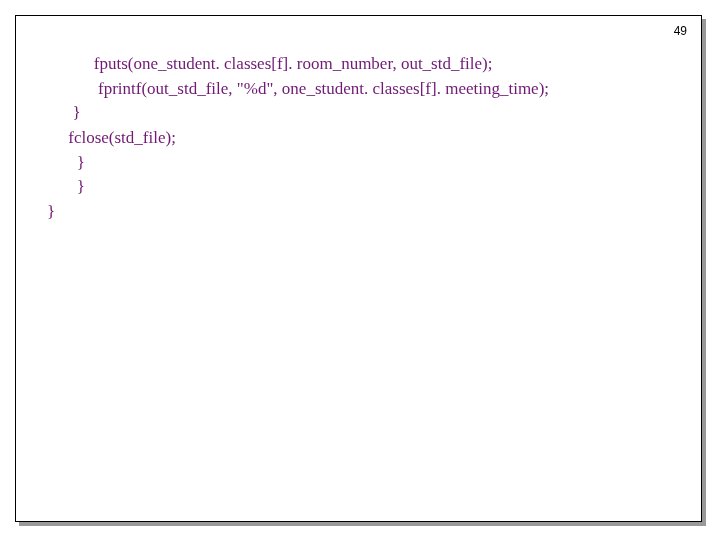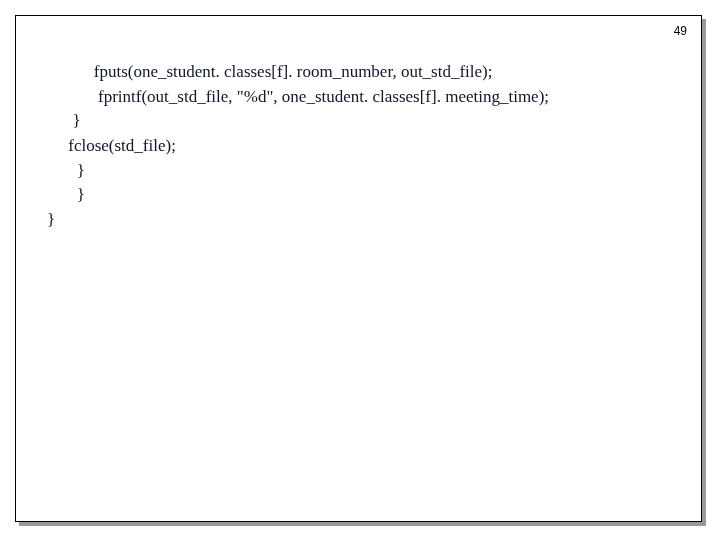--- a/index.html
+++ b/index.html
@@ -26,35 +26,35 @@
       right: -4px;
       bottom: -4px;
       background: #999999;
     }
     .slide {
       position: relative;
       width: 100%;
       height: 100%;
       background: #ffffff;
       border: 1.5px solid #000000;
-      padding: 16px 14px;
+      padding: 8px 14px;
     }
     .page-number {
       position: absolute;
       top: 8px;
       right: 14px;
       font-family: Arial, Helvetica, sans-serif;
       font-size: 12px;
       color: #000000;
     }
     .code-block {
       margin-top: 28px;
       font-size: 17px;
       line-height: 1.45;
-      color: #0f172a;
+      color: #701a75;
       white-space: pre;
     }
   </style>
 </head>
 <body>
 
 <div class="slide-container">
   <div class="slide-shadow"></div>
   <div class="slide">
     <div class="page-number">49</div>

